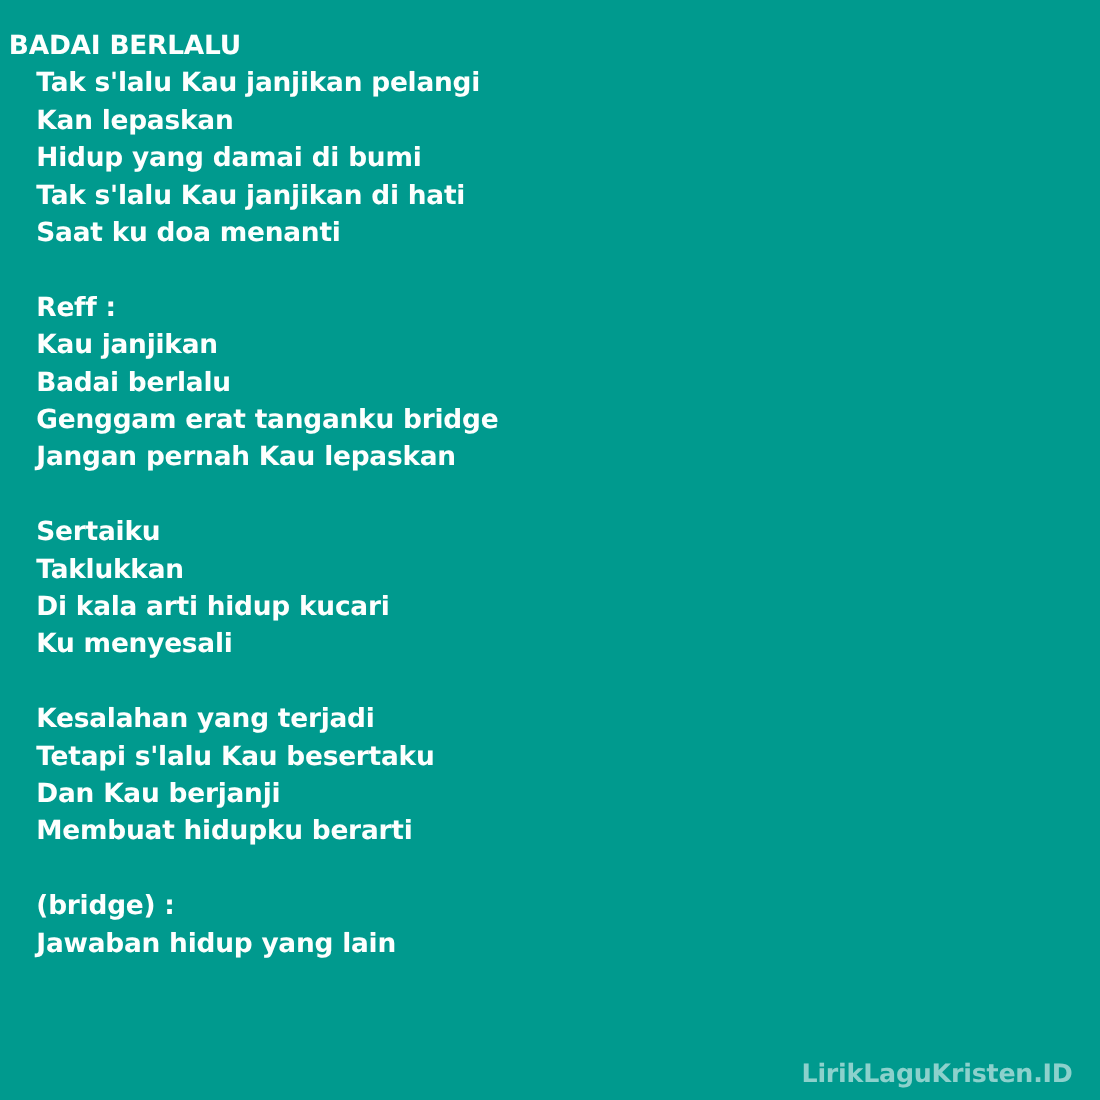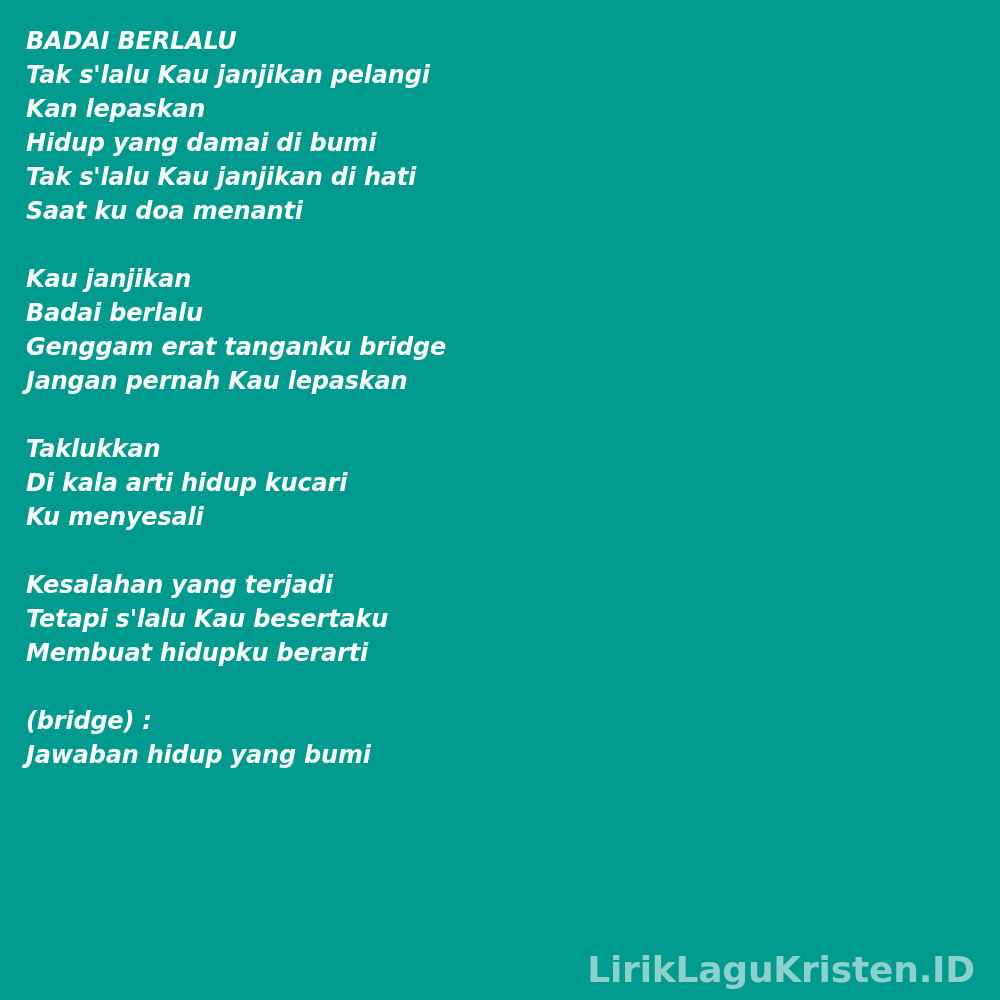--- a/index.html
+++ b/index.html
@@ -14,72 +14,74 @@
     overflow: hidden;
   }
   body {
     background: var(--bg);
     font-family: "DejaVu Sans", "Liberation Sans", sans-serif;
     position: relative;
   }
   .lyrics-card {
     position: absolute;
     inset: 0;
-    padding: 24px 20px 0 26px;
-    font-style: italic;
+    padding: 24px 20px 0 8px;
   }
   .line {
     color: var(--text);
     font-size: 24px;
     font-weight: 700;
     line-height: 34px;
     letter-spacing: -0.2px;
     white-space: pre;
   }
-  .block { margin-top: 34px; }
+  .block { margin-top: 34px; margin-left: 25px; }
   .block:first-child { margin-top: 0; }
   .watermark {
     position: absolute;
     right: 25px;
     bottom: 10px;
     color: var(--watermark);
-    font-size: 36px;
+    font-size: 23px;
     font-weight: 700;
     letter-spacing: -0.2px;
   }
 </style>
 </head>
 <body>
 
 <div class="lyrics-card">
   <div class="line">BADAI BERLALU</div>
   <div>
       <div class="block" style="margin-top: 0px;">
         <div class="line">Tak s'lalu Kau janjikan pelangi</div>
         <div class="line">Kan lepaskan</div>
         <div class="line">Hidup yang damai di bumi</div>
         <div class="line">Tak s'lalu Kau janjikan di hati</div>
         <div class="line">Saat ku doa menanti</div>
       </div>
       <div class="block">
+        <div class="line">Reff :</div>
         <div class="line">Kau janjikan</div>
         <div class="line">Badai berlalu</div>
         <div class="line">Genggam erat tanganku bridge</div>
         <div class="line">Jangan pernah Kau lepaskan</div>
       </div>
       <div class="block">
+        <div class="line">Sertaiku</div>
         <div class="line">Taklukkan</div>
         <div class="line">Di kala arti hidup kucari</div>
         <div class="line">Ku menyesali</div>
       </div>
       <div class="block">
         <div class="line">Kesalahan yang terjadi</div>
         <div class="line">Tetapi s'lalu Kau besertaku</div>
+        <div class="line">Dan Kau berjanji</div>
         <div class="line">Membuat hidupku berarti</div>
       </div>
       <div class="block">
         <div class="line">(bridge) :</div>
-        <div class="line">Jawaban hidup yang bumi</div>
+        <div class="line">Jawaban hidup yang lain</div>
       </div>
     </div>
 </div>
 
 <div class="watermark">LirikLaguKristen.ID</div>
 
 </body></html>

